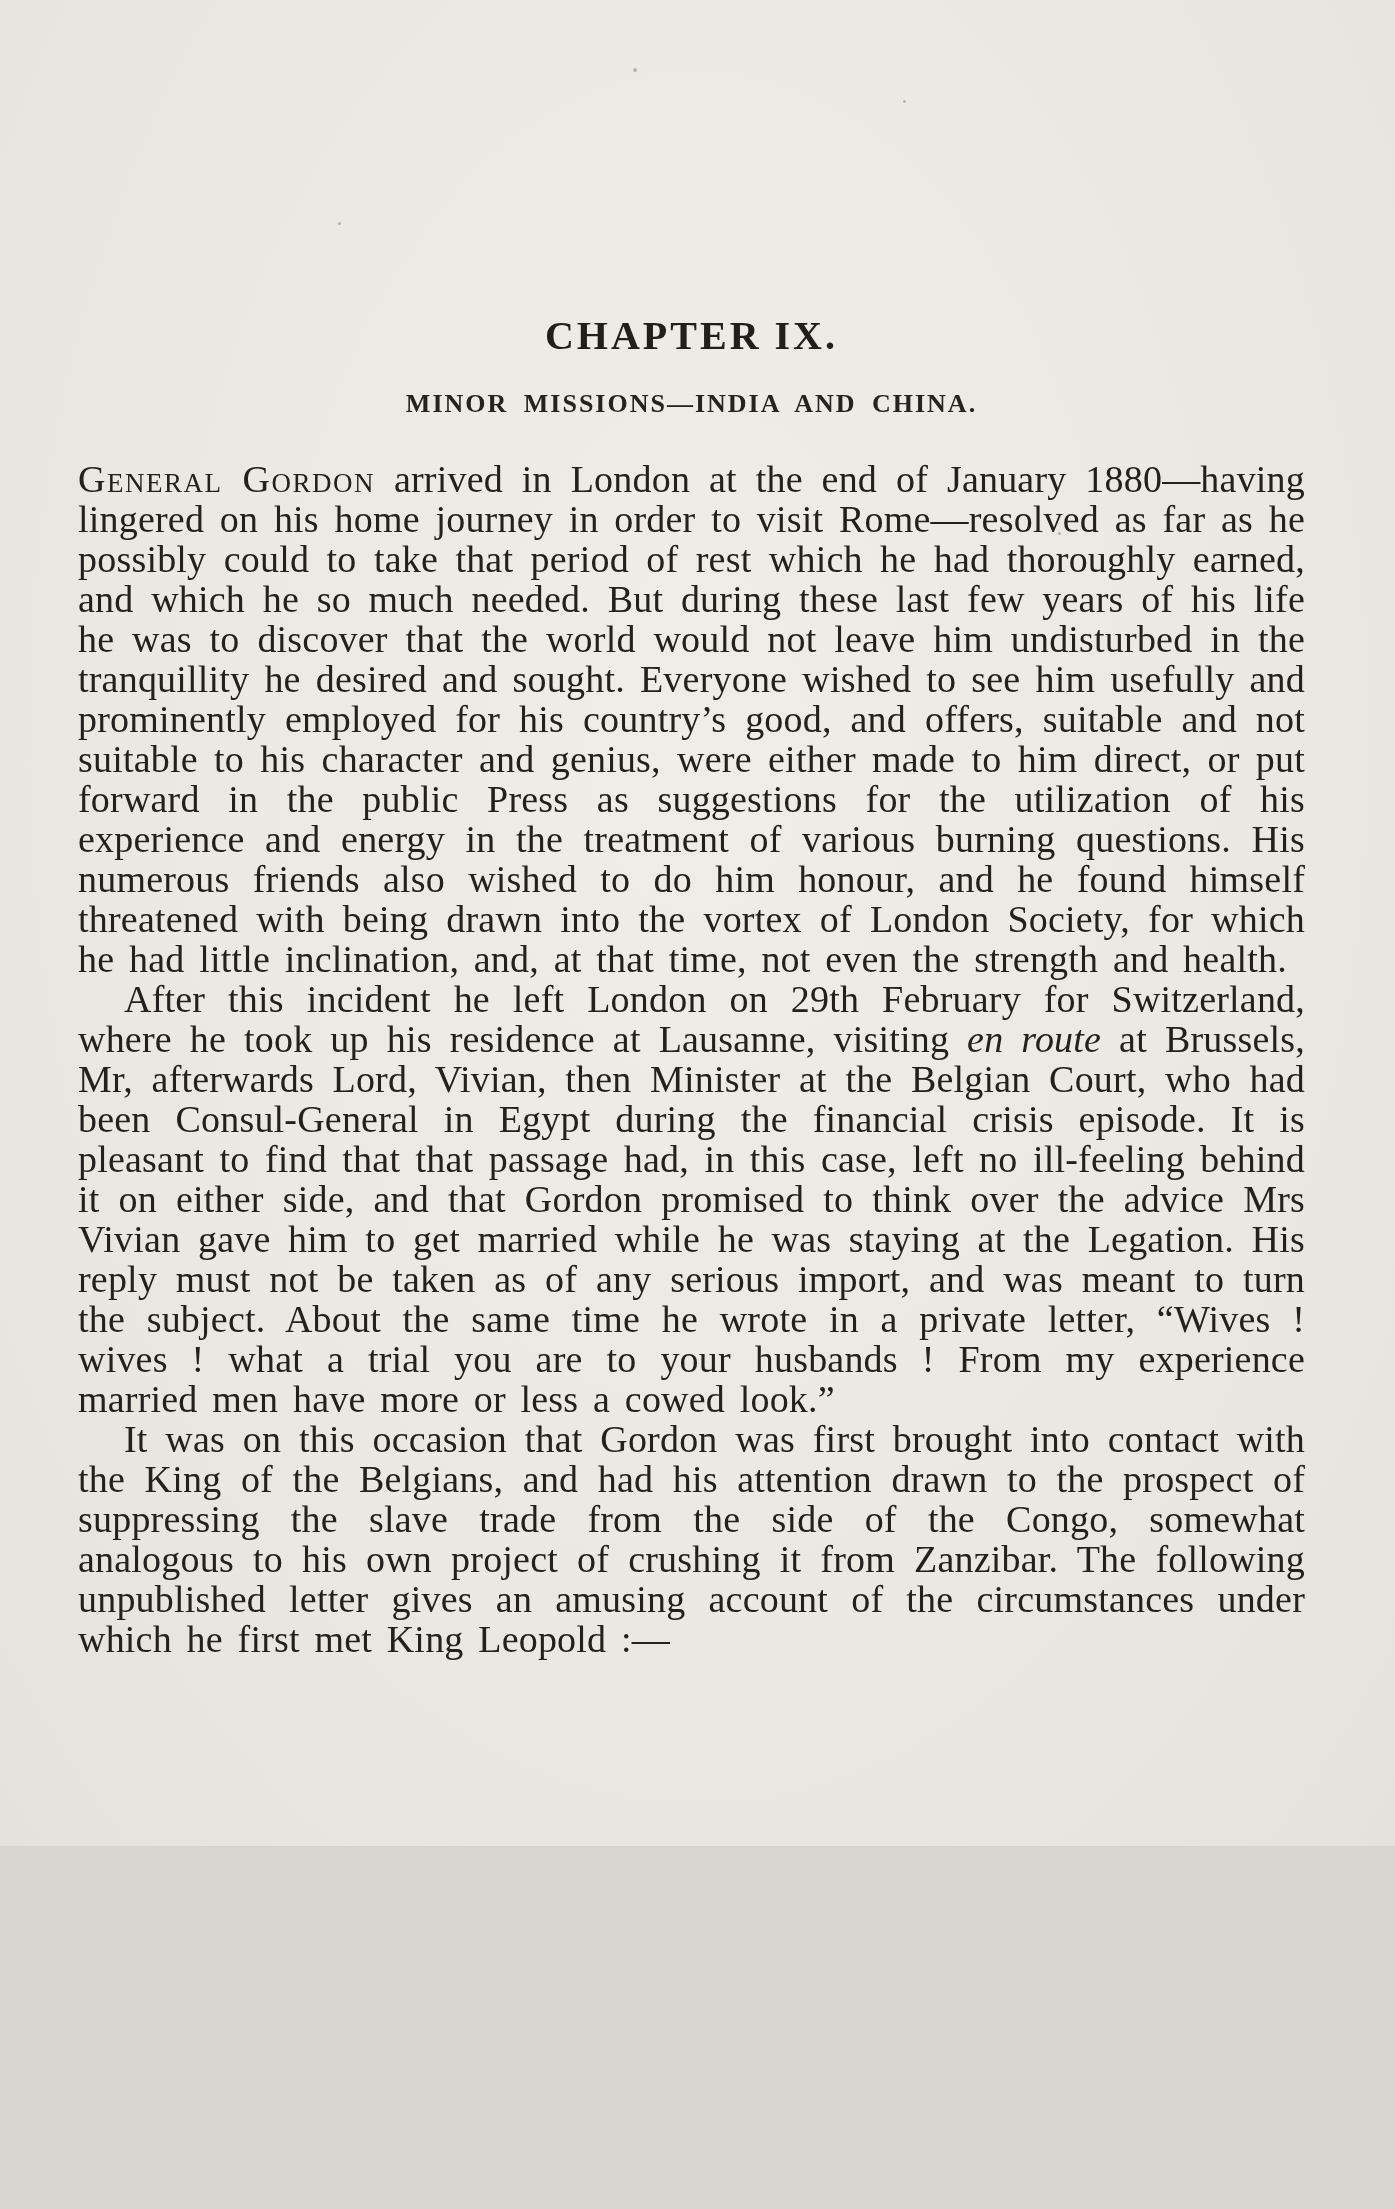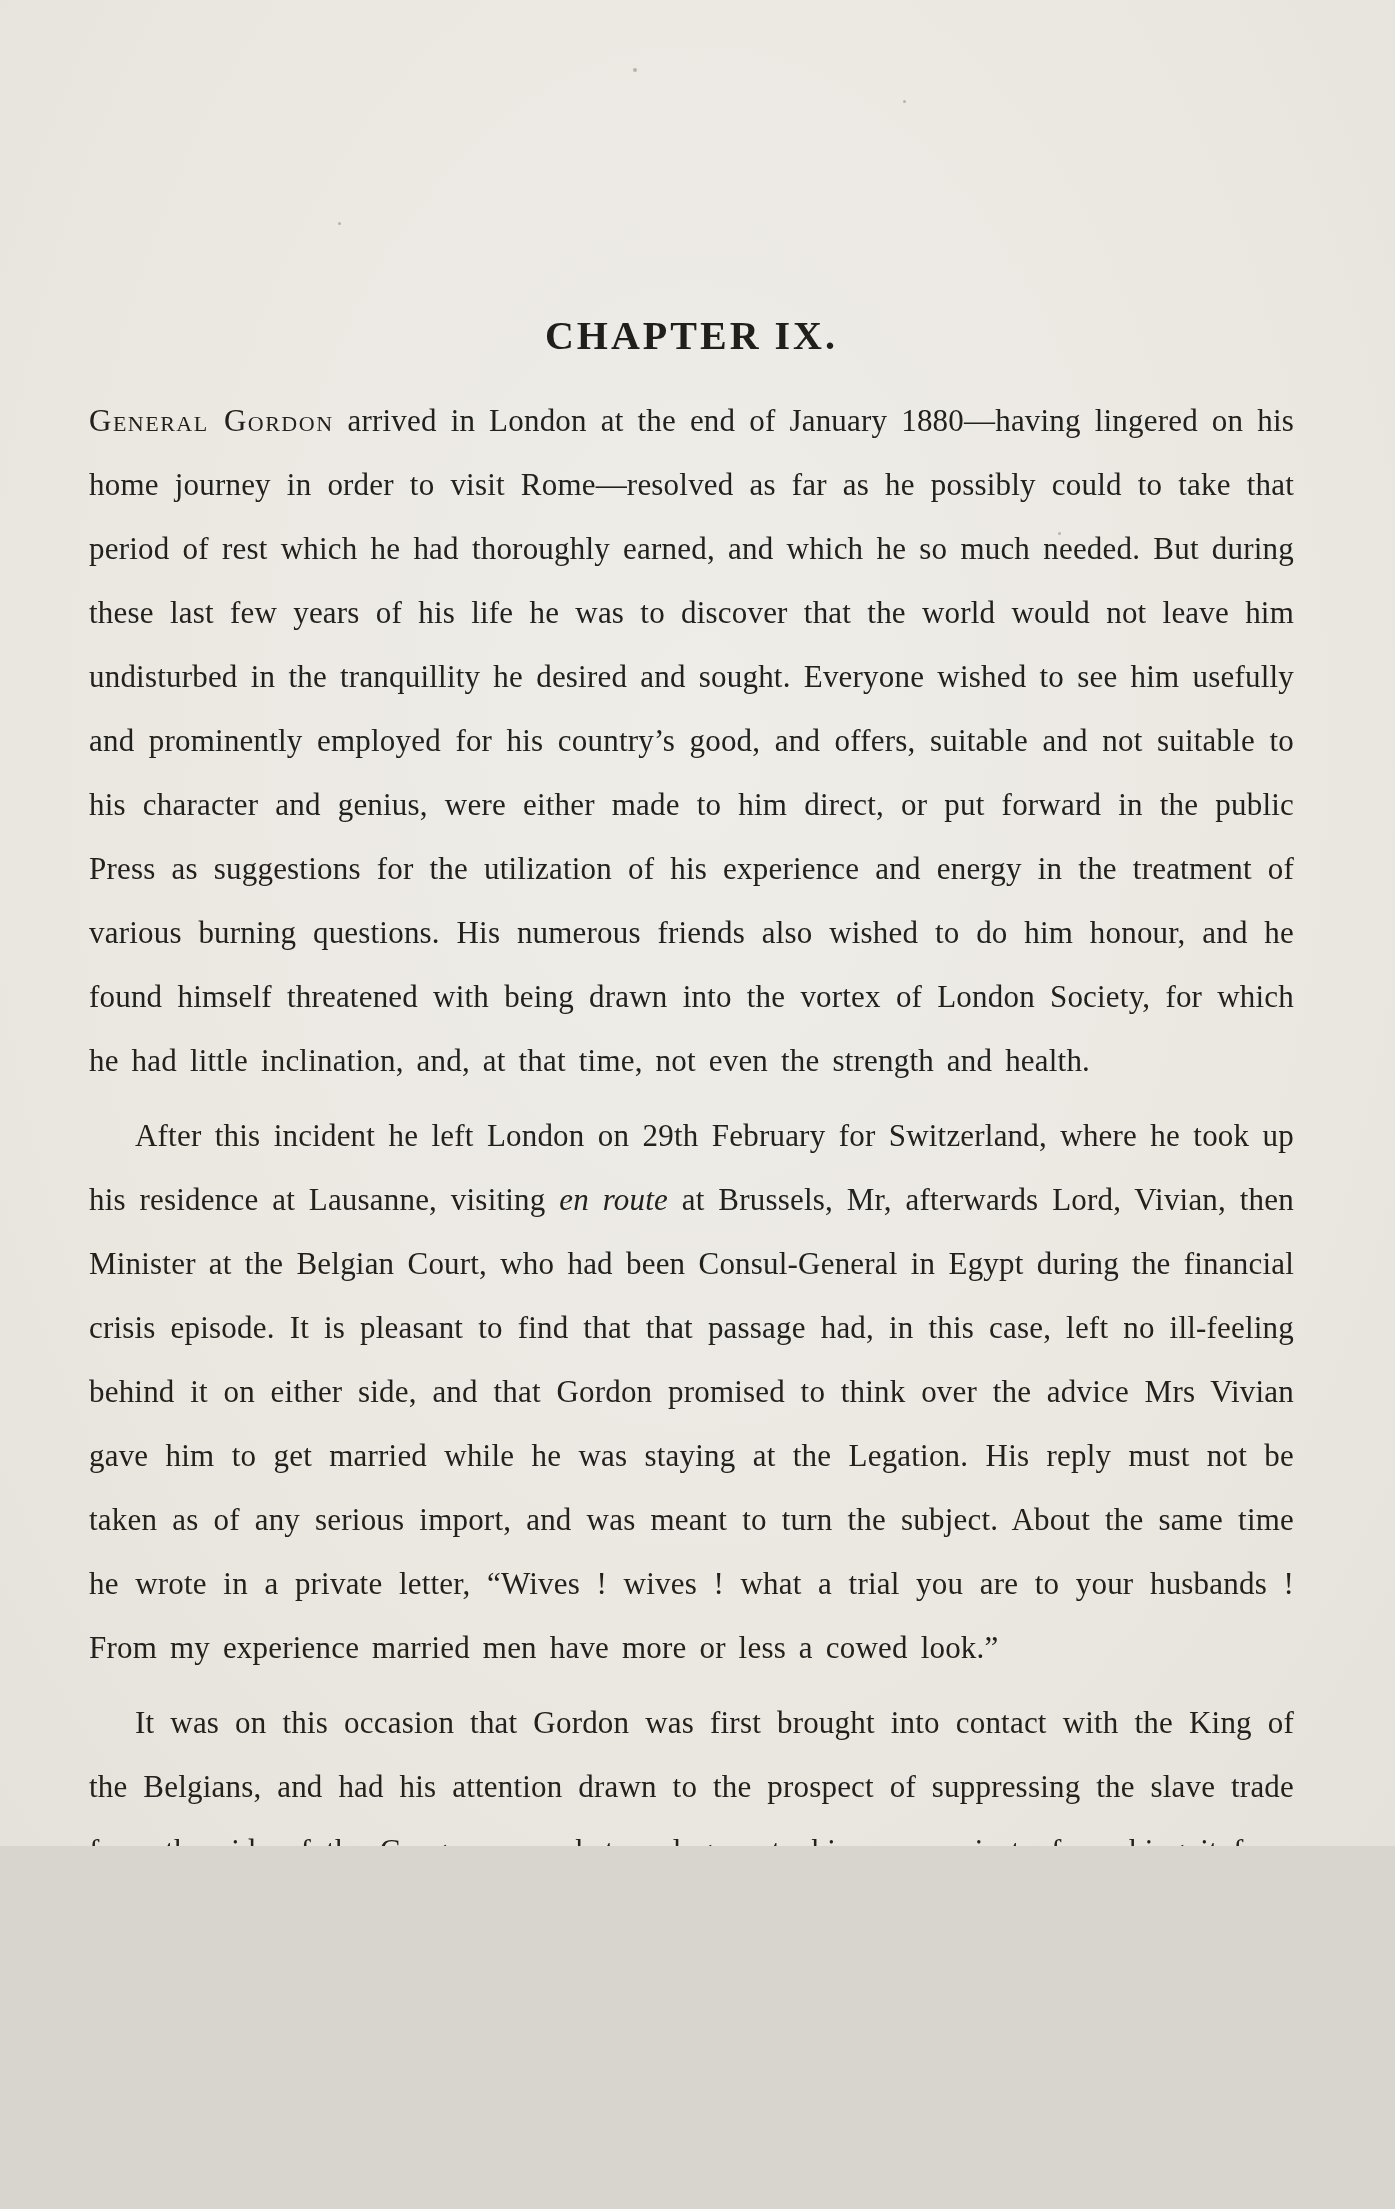--- a/index.html
+++ b/index.html
@@ -30,24 +30,24 @@
     .subtitle {
       text-align: center;
       font-size: 26px;
       font-weight: 700;
       letter-spacing: 2px;
       word-spacing: 7px;
       margin: 0 0 40px 0;
       color: #24231f;
     }
     .body-para {
-      font-size: 31px;
-      line-height: 64px;
+      font-size: 38px;
+      line-height: 40px;
       text-align: justify;
-      margin: 11px;
+      margin: 0;
       letter-spacing: 0.2px;
       word-spacing: 5px;
       color: #22211d;
     }
     .body-para.indented {
       text-indent: 46px;
     }
     .lead {
       font-variant: small-caps;
       letter-spacing: 1.5px;
@@ -73,20 +73,21 @@
 <main class="page">
 
   <div class="speck speck-1"></div>
   <div class="speck speck-2"></div>
   <div class="speck speck-3"></div>
   <div class="speck speck-4"></div>
   <div class="speck speck-5"></div>
 
   <h1 class="heading">CHAPTER IX.</h1>
 
+  <h2 class="subtitle">MINOR MISSIONS—INDIA AND CHINA.</h2>
 
   <p class="body-para"><span class="lead">General Gordon</span><span> arrived in London at the end of January 1880—having lingered on his home journey in order to visit Rome—resolved as far as he possibly could to take that period of rest which he had thoroughly earned, and which he so much needed.  But during these last few years of his life he was to discover that the world would not leave him undisturbed in the tranquillity he desired and sought.  Everyone wished to see him usefully and prominently employed for his country’s good, and offers, suitable and not suitable to his character and genius, were either made to him direct, or put forward in the public Press as suggestions for the utilization of his experience and energy in the treatment of various burning questions.  His numerous friends also wished to do him honour, and he found himself threatened with being drawn into the vortex of London Society, for which he had little inclination, and, at that time, not even the strength and health.</span></p>
 
   <p class="body-para indented"><span>After this incident he left London on 29th February for Switzerland, where he took up his residence at Lausanne, visiting </span><em>en route</em><span> at Brussels, Mr, afterwards Lord, Vivian, then Minister at the Belgian Court, who had been Consul-General in Egypt during the financial crisis episode.  It is pleasant to find that that passage had, in this case, left no ill-feeling behind it on either side, and that Gordon promised to think over the advice Mrs Vivian gave him to get married while he was staying at the Legation.  His reply must not be taken as of any serious import, and was meant to turn the subject.  About the same time he wrote in a private letter, “Wives ! wives ! what a trial you are to your husbands !  From my experience married men have more or less a cowed look.”</span></p>
 
   <p class="body-para indented"><span>It was on this occasion that Gordon was first brought into contact with the King of the Belgians, and had his attention drawn to the prospect of suppressing the slave trade from the side of the Congo, somewhat analogous to his own project of crushing it from Zanzibar.  The following unpublished letter gives an amusing account of the circumstances under which he first met King Leopold :—</span></p>
 
 </main>
 
 </body></html>

